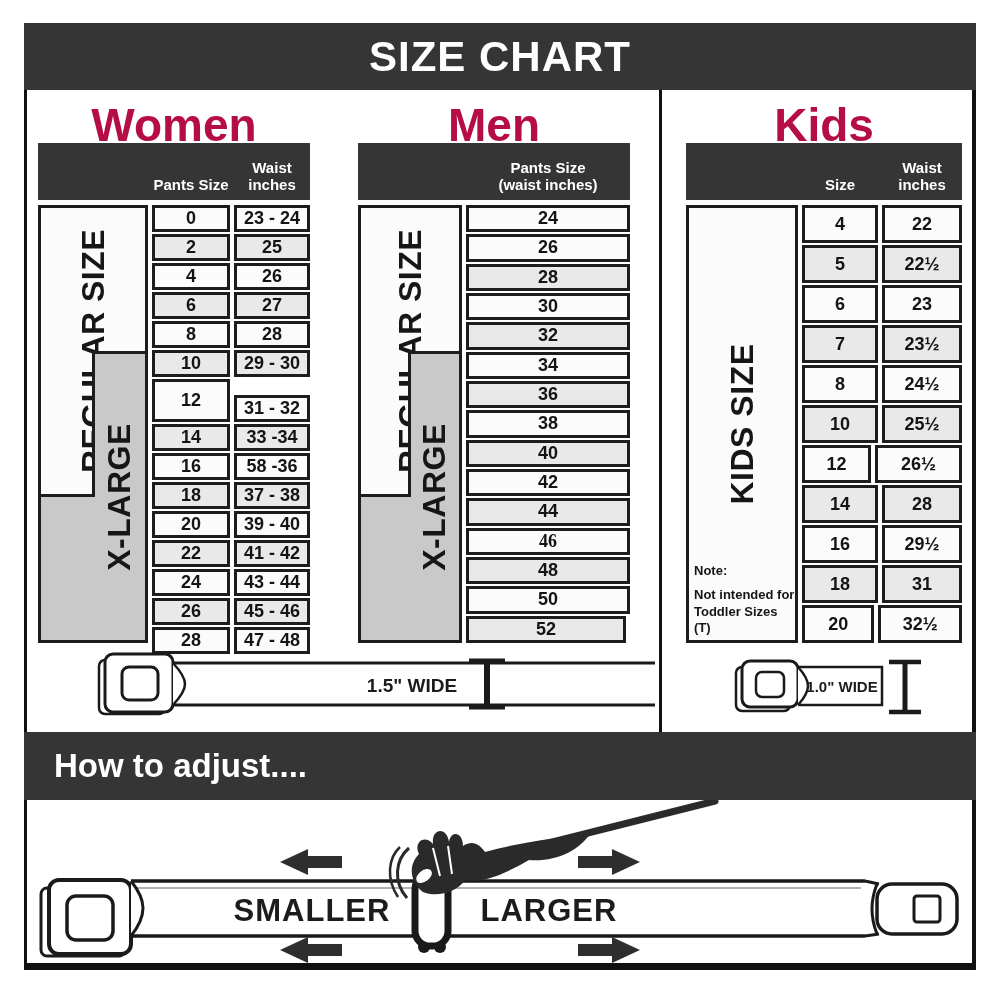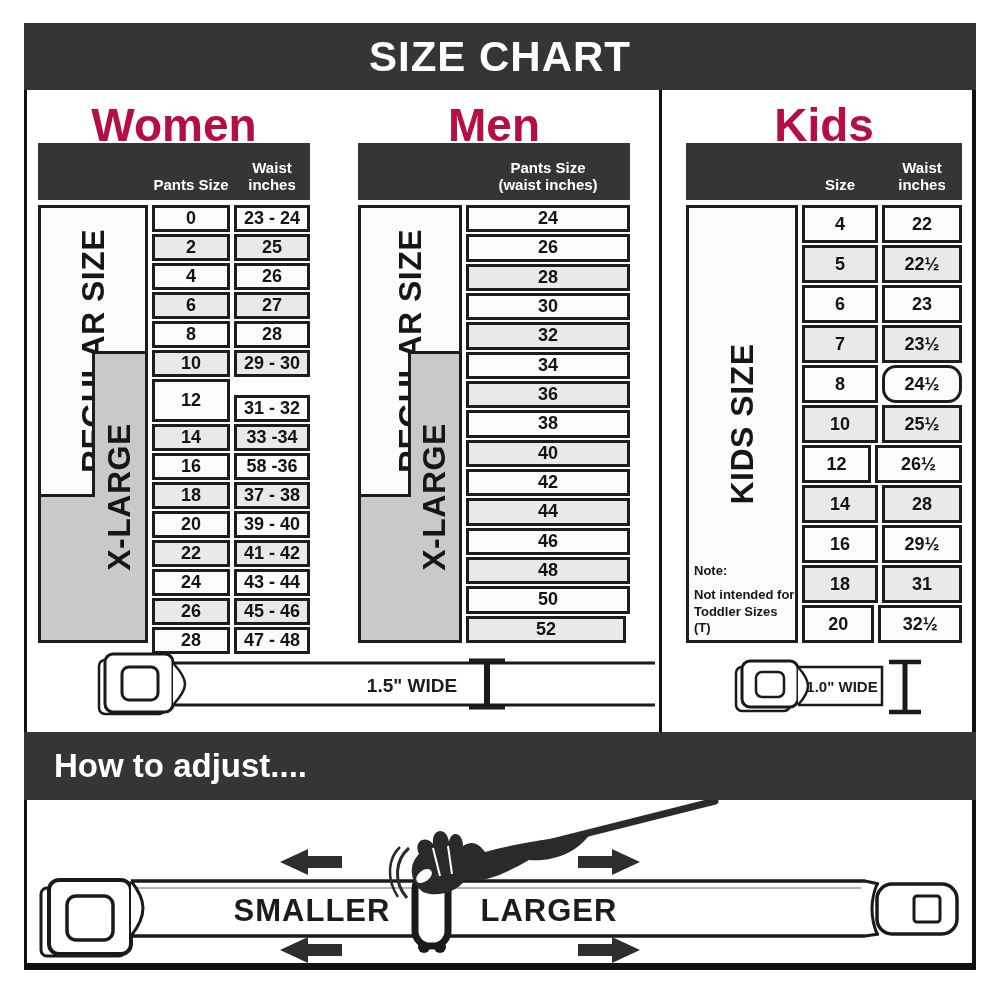--- a/index.html
+++ b/index.html
@@ -217,21 +217,21 @@
 
         <div class="trow">
           <div class="cell" style="width:164px;">42</div>
         </div>
 
         <div class="trow alt">
           <div class="cell" style="width:164px;">44</div>
         </div>
 
         <div class="trow">
-          <div class="cell" style="width:186px;">46</div>
+          <div class="cell" style="width:186px;font-family:Liberation Serif, serif;">46</div>
         </div>
 
         <div class="trow alt">
           <div class="cell" style="width:164px;">48</div>
         </div>
 
         <div class="trow">
           <div class="cell" style="width:164px;">50</div>
         </div>
 
@@ -277,21 +277,21 @@
           <div class="cell" style="width:80px;">23</div>
         </div>
 
         <div class="trow alt">
           <div class="cell" style="width:76px;">7</div>
           <div class="cell" style="width:80px;">23½</div>
         </div>
 
         <div class="trow">
           <div class="cell" style="width:76px;">8</div>
-          <div class="cell" style="width:80px;border-radius:14px;">24½</div>
+          <div class="cell" style="width:80px;">24½</div>
         </div>
 
         <div class="trow alt">
           <div class="cell" style="width:76px;">10</div>
           <div class="cell" style="width:80px;">25½</div>
         </div>
 
         <div class="trow">
           <div class="cell" style="width:76px;">12</div>
           <div class="cell" style="width:96px;">26½</div>

